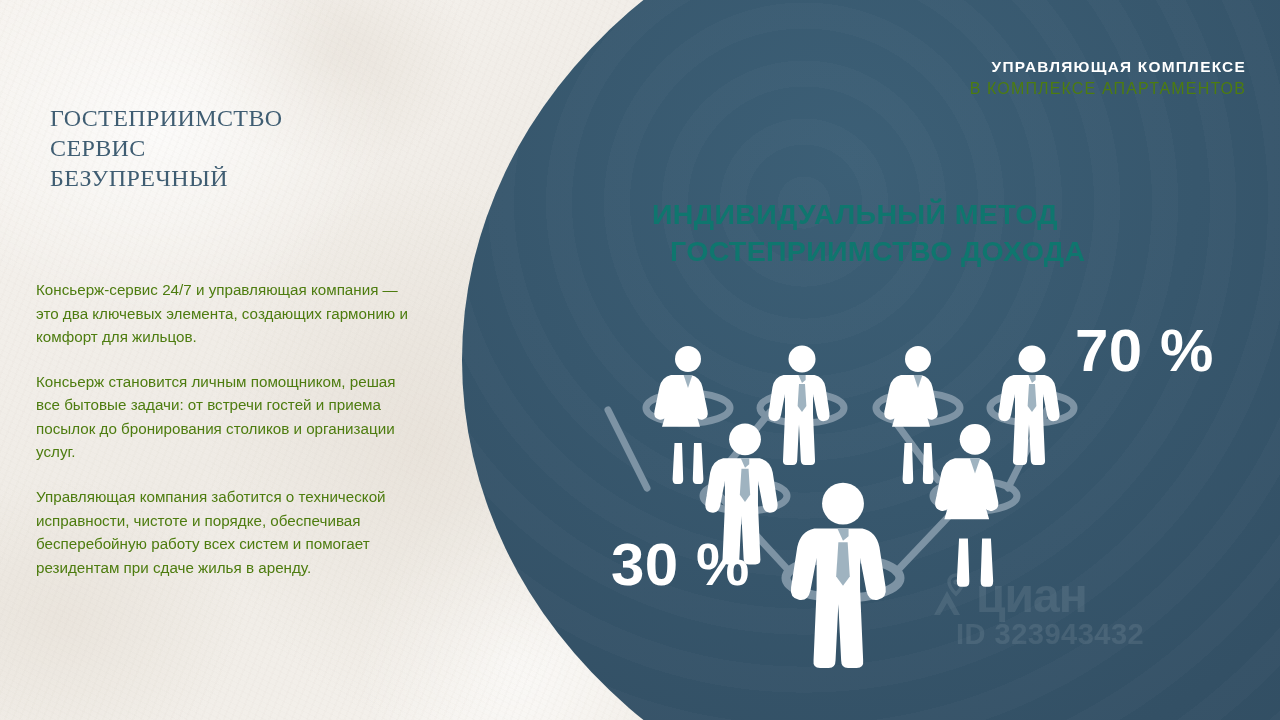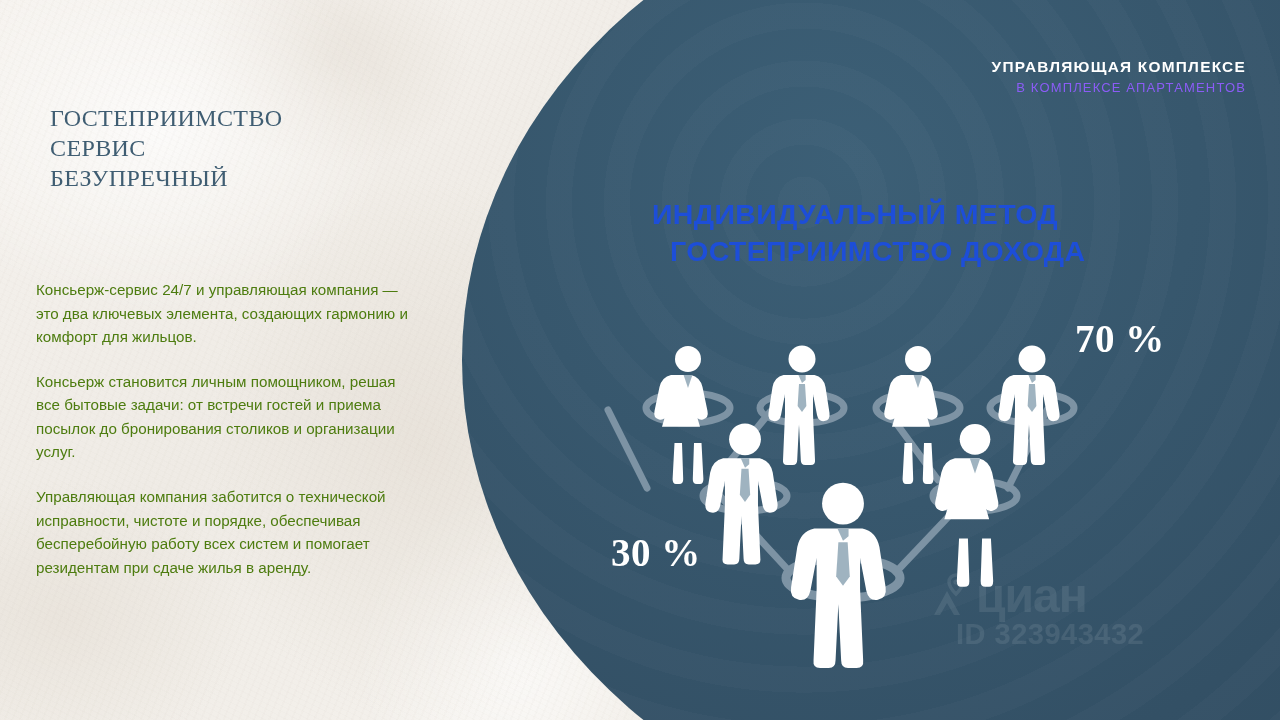--- a/index.html
+++ b/index.html
@@ -72,37 +72,37 @@
   }
   .para:last-child { margin-bottom:16px; }
 
   
   .brand { position:absolute; right:34px; top:58px; text-align:right; }
   .brand-main {
     font-size:15.4px; font-weight:bold; letter-spacing:1.25px;
     color:#ffffff;
   }
   .brand-sub {
-    font-size:13px; letter-spacing:1.15px; color:#8b5cf6;
+    font-size:16px; letter-spacing:1.15px; color:#4d7c0f;
     margin-top:4px;
   }
 
   
   .panel-title {
     position:absolute; left:652px; top:196px; width:520px;
     font-size:28.5px; font-weight:bold; line-height:1.3;
-    letter-spacing:.35px; color:#1d4ed8;
+    letter-spacing:.35px; color:#0f766e;
   }
   .panel-title .pt-line{ display:block; white-space:nowrap; }
   .pt-line.l2 { padding-left:18px; }
 
   
   .pct {
     position:absolute; color:#ffffff; font-weight:bold;
-    font-size:39px; letter-spacing:.5px;font-family:Liberation Serif, serif;
+    font-size:60px; letter-spacing:.5px;
   }
   .pct-70 { left:1075px; top:316px; }
   .pct-30 { left:611px; top:530px; }
 
   
   .diagram { position:absolute; left:600px; top:300px; width:470px; height:330px; }
   .diagram svg { display:block; width:100%; height:100%; overflow:visible; }
 
   
   .watermark {

